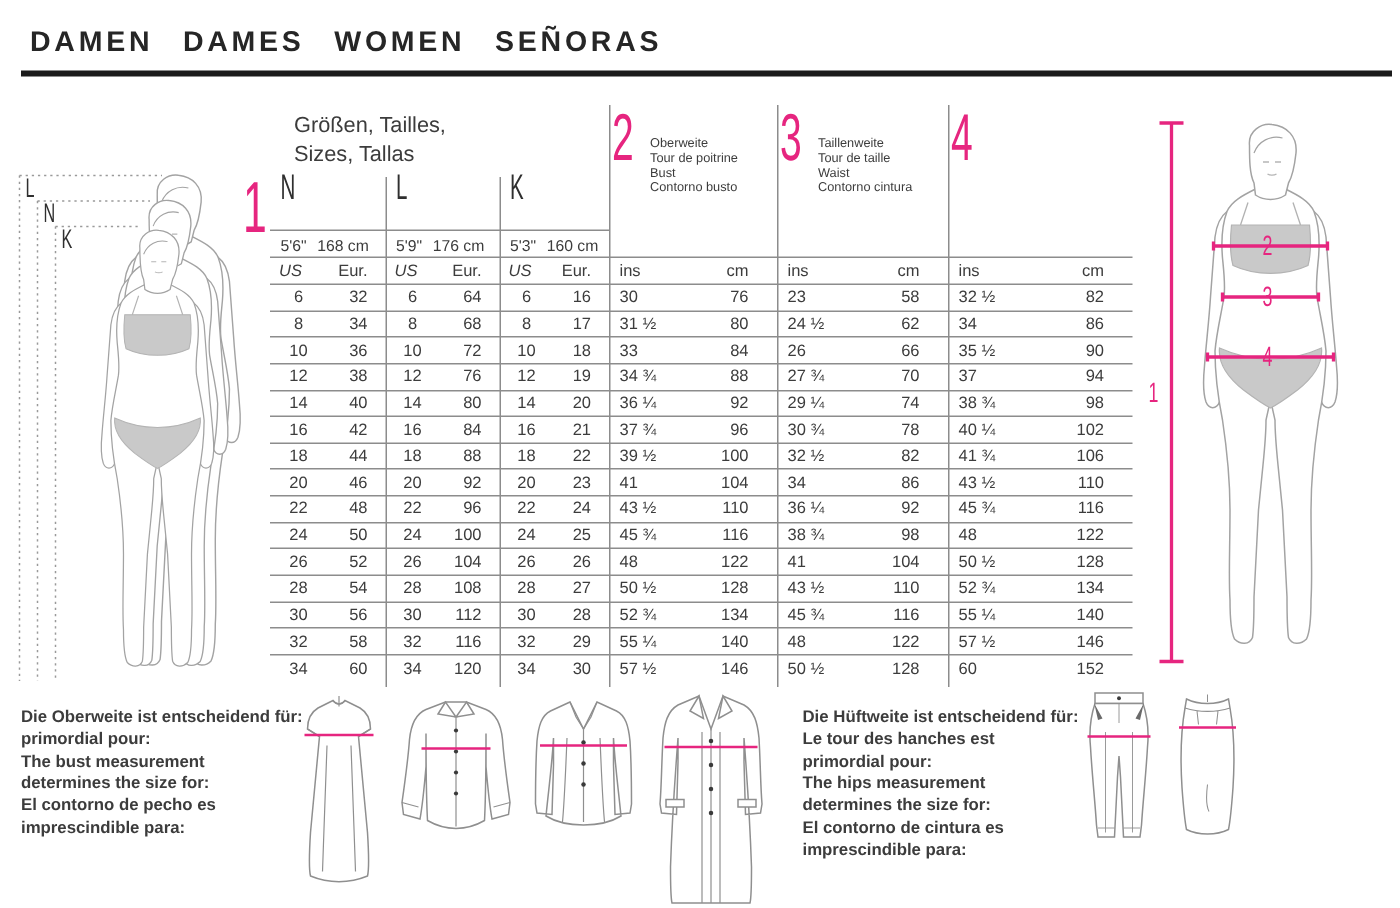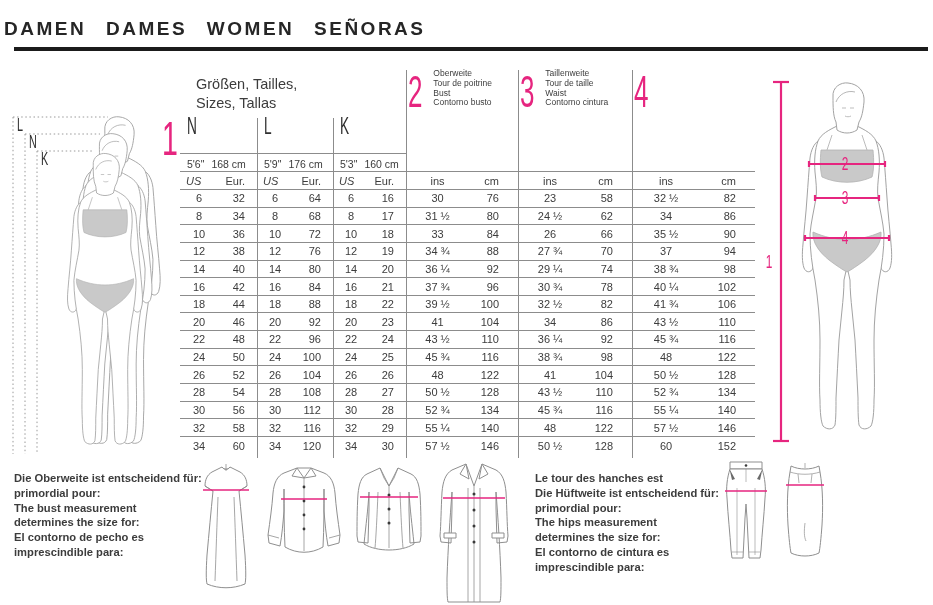--- a/index.html
+++ b/index.html
@@ -8,52 +8,52 @@
     --line:#8c8c8c;
     --fig:#a3a3a3;
     --garm:#8f8f8f;
   }
   *{margin:0;padding:0;box-sizing:border-box;}
   html,body{width:933px;height:605px;background:#fff;overflow:hidden;
     font-family:"Liberation Sans","DejaVu Sans",sans-serif;color:var(--ink);}
   .abs{position:absolute;}
   .page{position:relative;width:933px;height:605px;background:#fff;}
 
-  .title{left:4px;top:18px;font-size:19px;font-weight:600;letter-spacing:2.5px;
+  .title{left:20px;top:18px;font-size:19px;font-weight:600;letter-spacing:2.5px;
     word-spacing:12px;color:#262626;}
   .title-rule{left:14px;top:47px;width:914px;height:4px;background:#1b1b1b;}
 
   .caption{left:196px;top:75px;font-size:14.5px;line-height:18.5px;color:var(--ink);}
 
   .pinknum{color:var(--pink);font-weight:400;line-height:1;display:inline-block;
     transform:scale(0.62,1.05);transform-origin:left top;}
   .marker1{left:162px;top:110px;font-size:46px;}
 
   .measure-head{top:68px;display:flex;}
   .measure-head .num{font-size:42px;margin-top:2px;}
-  .measure-head .labels{margin-left:2px;margin-top:1px;font-size:8.5px;line-height:9.8px;color:var(--ink);}
+  .measure-head .labels{margin-left:2px;margin-top:23px;font-size:8.5px;line-height:9.8px;color:var(--ink);}
 
   .nlk-row{left:180px;top:118px;width:226px;display:grid;grid-template-columns:77px 76px 73px;}
   .nlk-row .cell{padding-left:7px;font-size:19px;color:#2f2f2f;}
   .cond{display:inline-block;transform:scale(0.72,1.25);transform-origin:left bottom;font-weight:500;}
 
   .heights-row{left:180px;top:156px;width:226px;display:grid;grid-template-columns:77px 76px 73px;font-size:10.5px;}
   .heights-row .cell{padding-left:7px;display:flex;gap:7px;align-items:center;height:15px;}
 
   .grid12{display:grid;grid-template-columns:38px 39px 36px 40px 36px 37px 56px 56px 57px 57px 61px 62px;}
   .subhead-row{left:180px;top:173px;width:575px;font-size:11px;height:16px;align-items:center;}
 
   .rows{left:180px;top:190px;width:575px;}
   .trow{height:17.65px;border-bottom:1px solid var(--line);align-items:center;font-size:11px;}
   .trow:last-child{border-bottom:none;}
 
   .us{text-align:center;}
   .lab-us{text-align:left;padding-left:6px;font-style:italic;}
   .eur{text-align:right;padding-right:12px;}
-  .ins{text-align:center;padding-left:7px;}
+  .ins{text-align:left;padding-left:7px;}
   .cm{text-align:right;padding-right:19px;}
 
   .hline{background:var(--line);height:1px;}
   .vline{background:var(--line);width:1px;}
 
   .note{top:471px;font-size:11.2px;line-height:14.8px;color:var(--ink);width:210px;font-weight:bold;}
   svg{display:block;}
   text{font-family:"Liberation Sans","DejaVu Sans",sans-serif;}
 </style>
 </head>
@@ -420,22 +420,22 @@
   <div class="abs note" style="left:14px">
     <div>Die Oberweite ist entscheidend für:</div>
     <div>primordial pour:</div>
     <div>The bust measurement</div>
     <div>determines the size for:</div>
     <div>El contorno de pecho es</div>
     <div>imprescindible para:</div>
   </div>
 
   <div class="abs note" style="left:535px">
+    <div>Die Hüftweite ist entscheidend für:</div>
     <div>Le tour des hanches est</div>
-    <div>Die Hüftweite ist entscheidend für:</div>
     <div>primordial pour:</div>
     <div>The hips measurement</div>
     <div>determines the size for:</div>
     <div>El contorno de cintura es</div>
     <div>imprescindible para:</div>
   </div>
 
   <svg class="abs" style="left:196px;top:463px" width="60" height="130" viewBox="0 0 60 130">
     <g fill="#fff" stroke="var(--garm)" stroke-width="1">
       <path d="M26,4 L16,9 C11,12 9,17 9,23 L17,28 C15,48 13,70 11,92 C10,108 10,117 11,121 C23,126 37,126 49,121 C50,117 50,108 49,92 C47,70 45,48 43,28 L51,23 C51,17 49,12 44,9 L34,4 C32,7 28,7 26,4 Z"></path>

